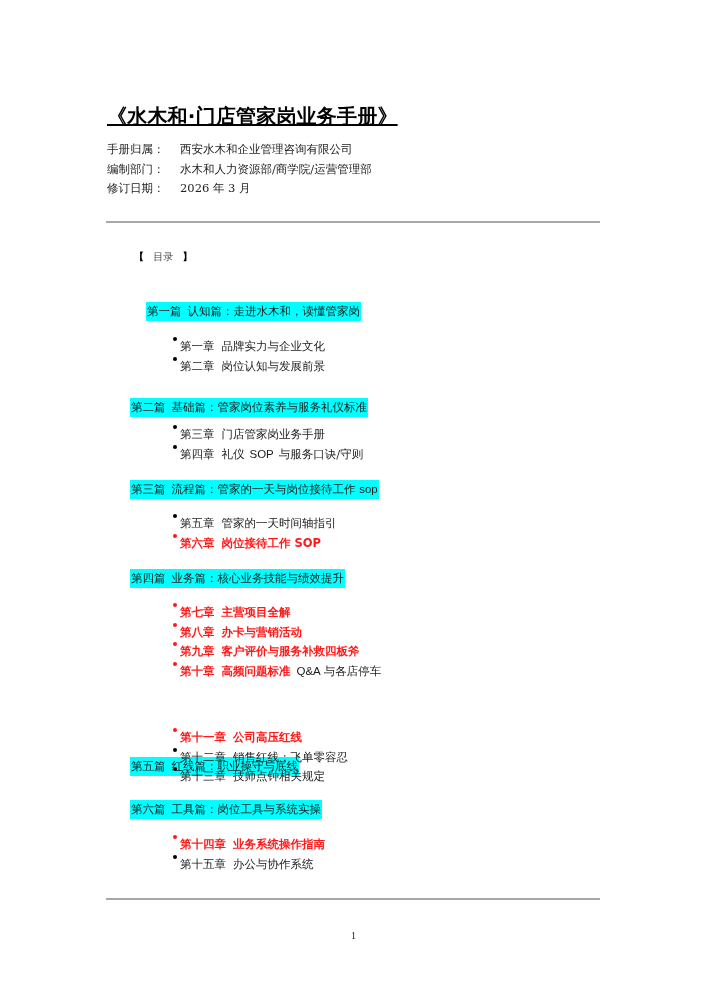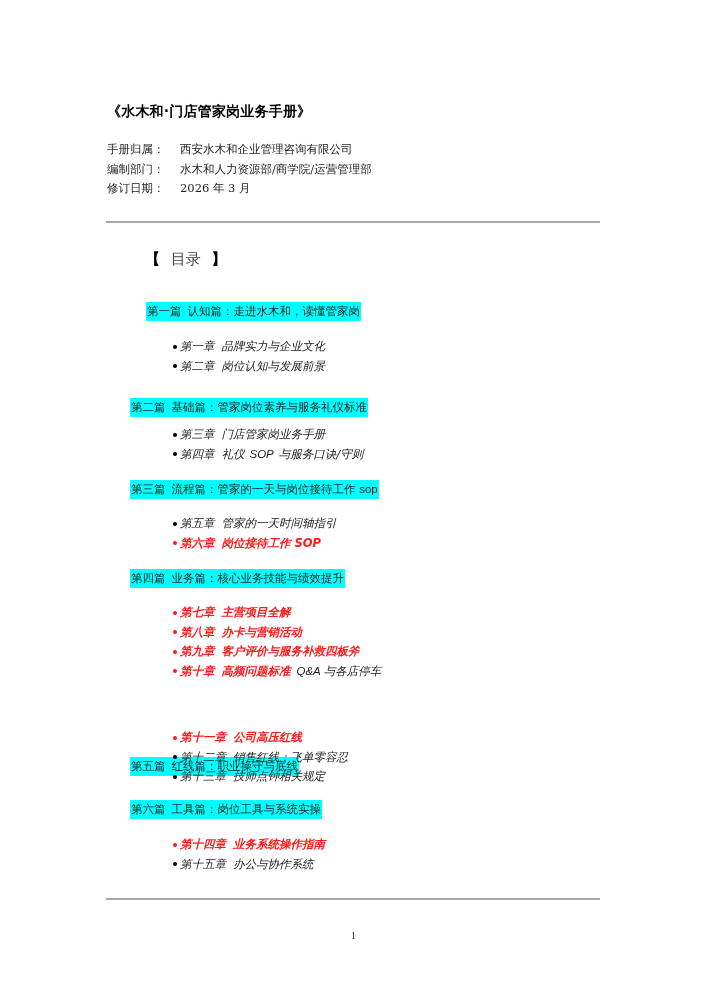--- a/index.html
+++ b/index.html
@@ -14,23 +14,24 @@
       overflow: hidden;
       font-family: "DejaVu Serif", "Liberation Serif", serif;
       color: #1a1a1a;
     }
     .page-title {
       position: absolute;
       left: 107px;
       top: 103px;
       font-family: "DejaVu Sans", "Liberation Sans", sans-serif;
       font-weight: bold;
-      font-size: 14px;
+      font-size: 20px;
       color: #000;
       letter-spacing: 0.2px;
+      text-decoration: underline;
     }
     .meta {
       position: absolute;
       left: 107px;
       top: 140px;
       font-size: 11.5px;
       line-height: 19.5px;
     }
     .meta-row {
       display: flex;
@@ -51,24 +52,23 @@
       height: 2px;
       background: #a8a8a8;
     }
     .rule.top { top: 221px; }
     .rule.bottom { top: 898px; }
 
     .toc-heading {
       position: absolute;
       left: 134px;
       top: 250px;
-      font-size: 15px;
-      color: #222;
-      white-space: nowrap;
-      margin-left: 11px;
+      font-size: 10px;
+      color: #222;
+      white-space: nowrap;
     }
     .toc-heading .bracket {
       font-weight: bold;
       color: #000;
     }
     .toc-heading .label {
       color: #444;
       margin: 0 6px;
     }
 
@@ -91,22 +91,21 @@
     .chapters {
       position: absolute;
       left: 172px;
       font-size: 11.5px;
       line-height: 19.5px;
       white-space: nowrap;
     }
     .chapter {
       height: 19.5px;
       display: flex;
-      align-items: center;
-      font-style: italic;
+      align-items: flex-start;
     }
     .chapter .bullet {
       display: inline-block;
       width: 4px;
       height: 4px;
       border-radius: 50%;
       background: #000;
       margin-right: 3px;
       margin-left: 1px;
     }

